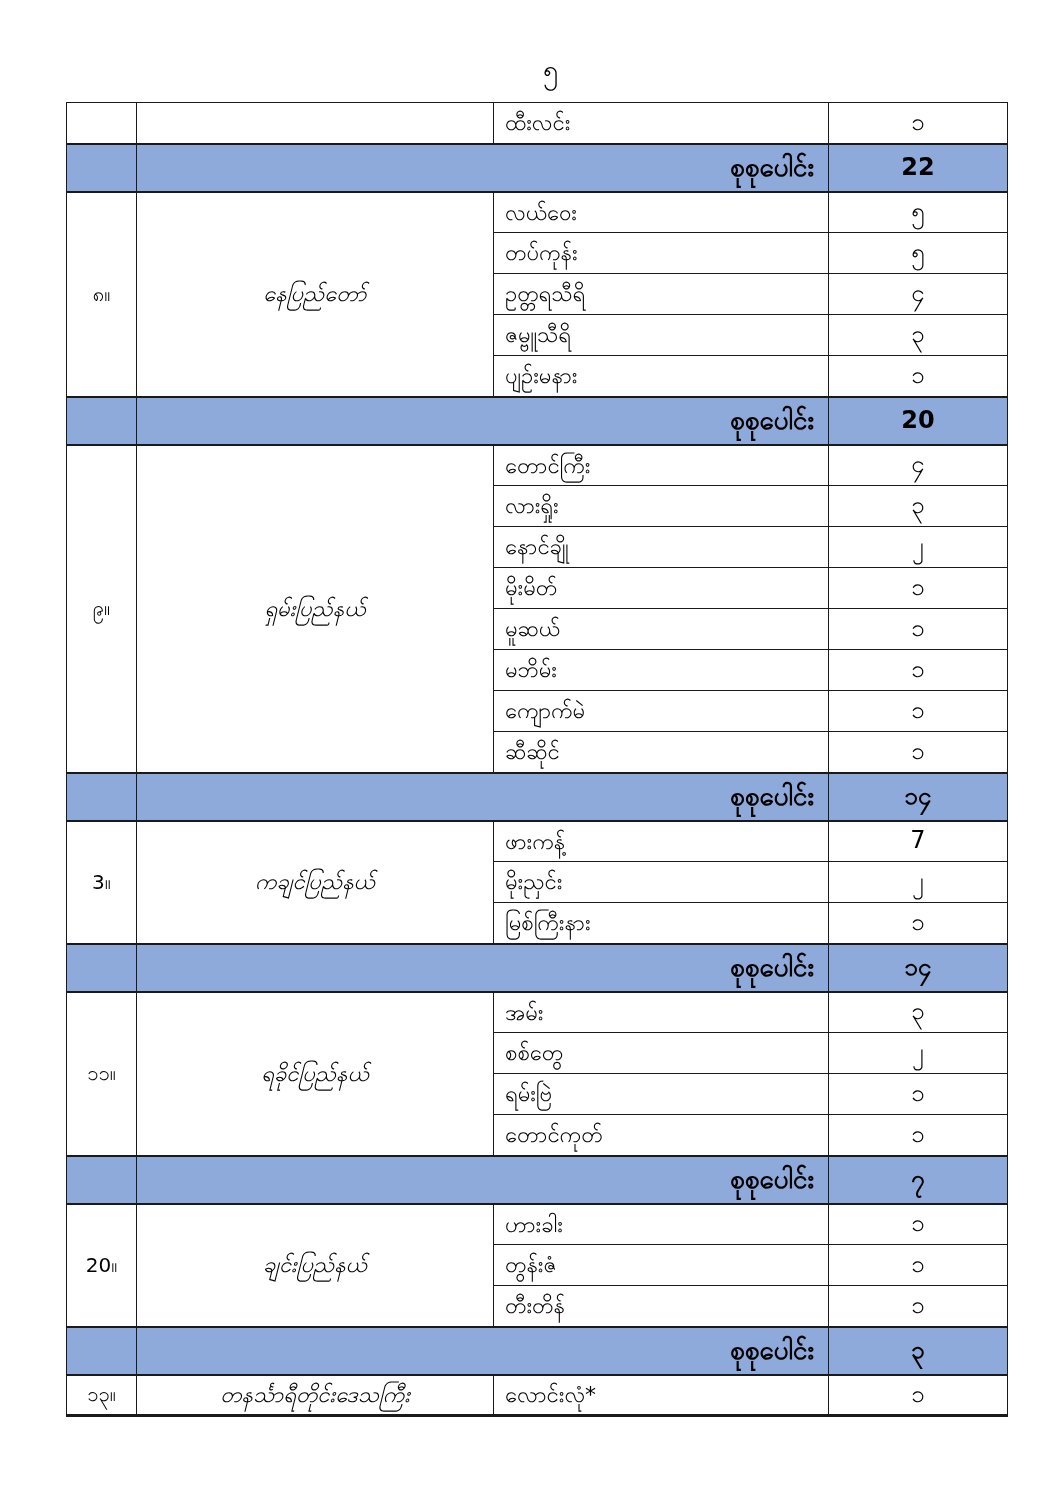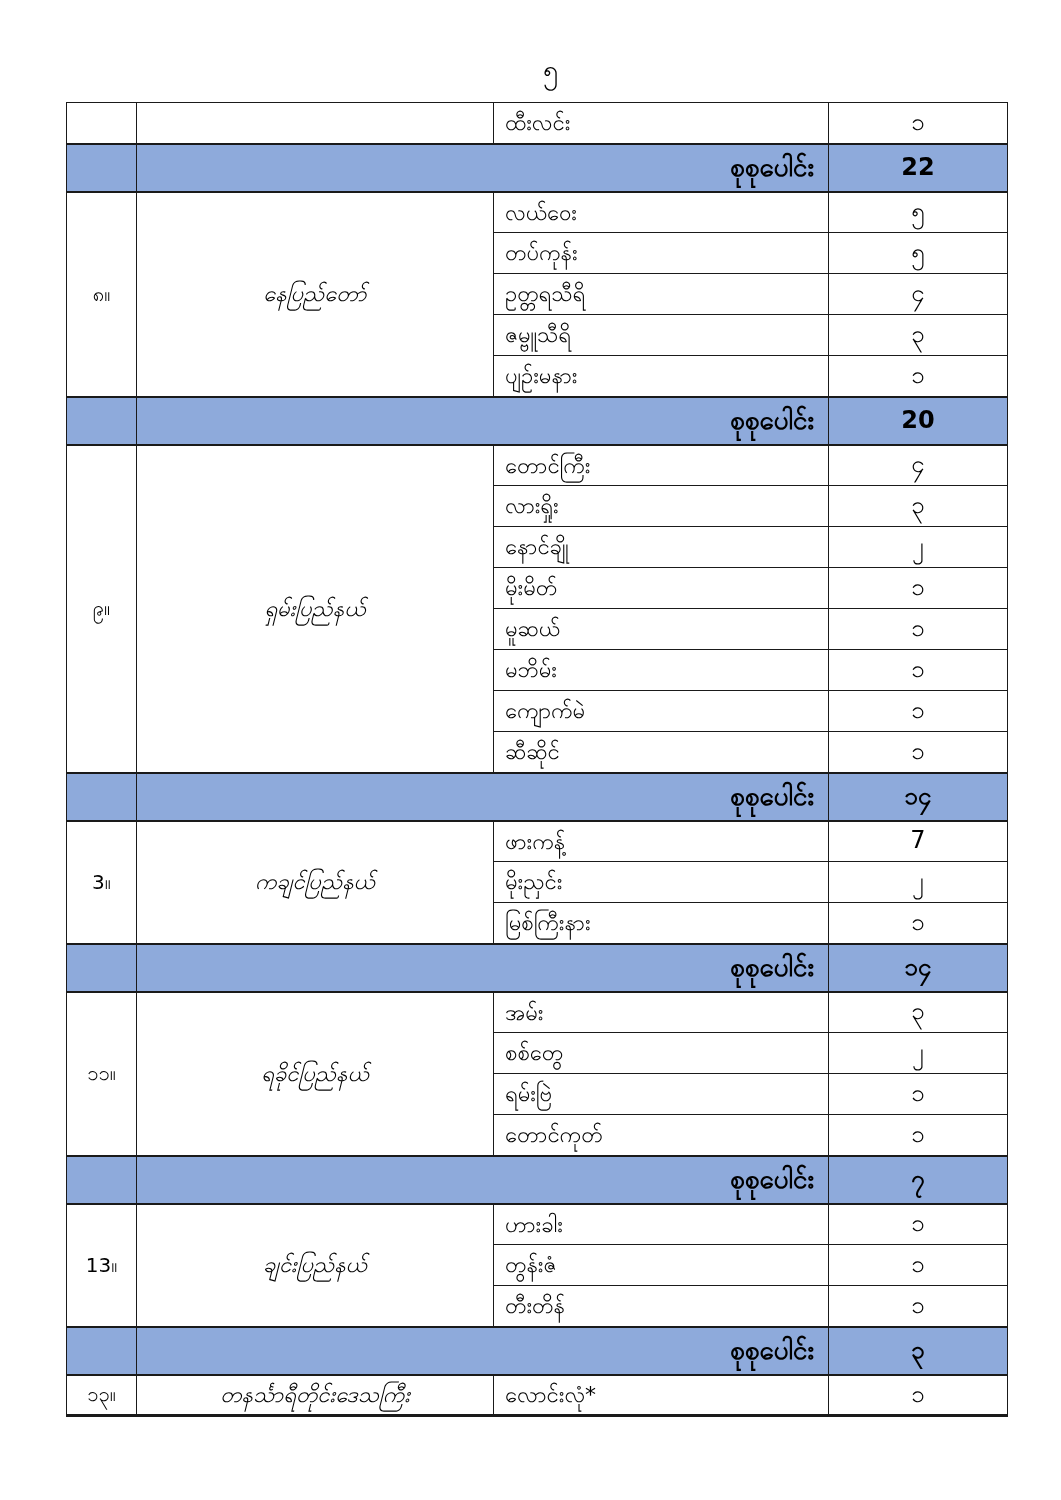--- a/index.html
+++ b/index.html
@@ -179,21 +179,21 @@
       <tr class="data-row">
         <td class="cell-town">တောင်ကုတ်</td>
         <td class="cell-value">၁</td>
       </tr>
       <tr class="total-row">
         <td class="cell-no"></td>
         <td class="cell-total-label" colspan="2">စုစုပေါင်း</td>
         <td class="cell-value">၇</td>
       </tr>
       <tr class="data-row">
-        <td class="cell-no" rowspan="3">13။</td>
+        <td class="cell-no" rowspan="3">20။</td>
         <td class="cell-region" rowspan="3">ချင်းပြည်နယ်</td>
         <td class="cell-town">ဟားခါး</td>
         <td class="cell-value">၁</td>
       </tr>
       <tr class="data-row">
         <td class="cell-town">တွန်းဇံ</td>
         <td class="cell-value">၁</td>
       </tr>
       <tr class="data-row">
         <td class="cell-town">တီးတိန်</td>

